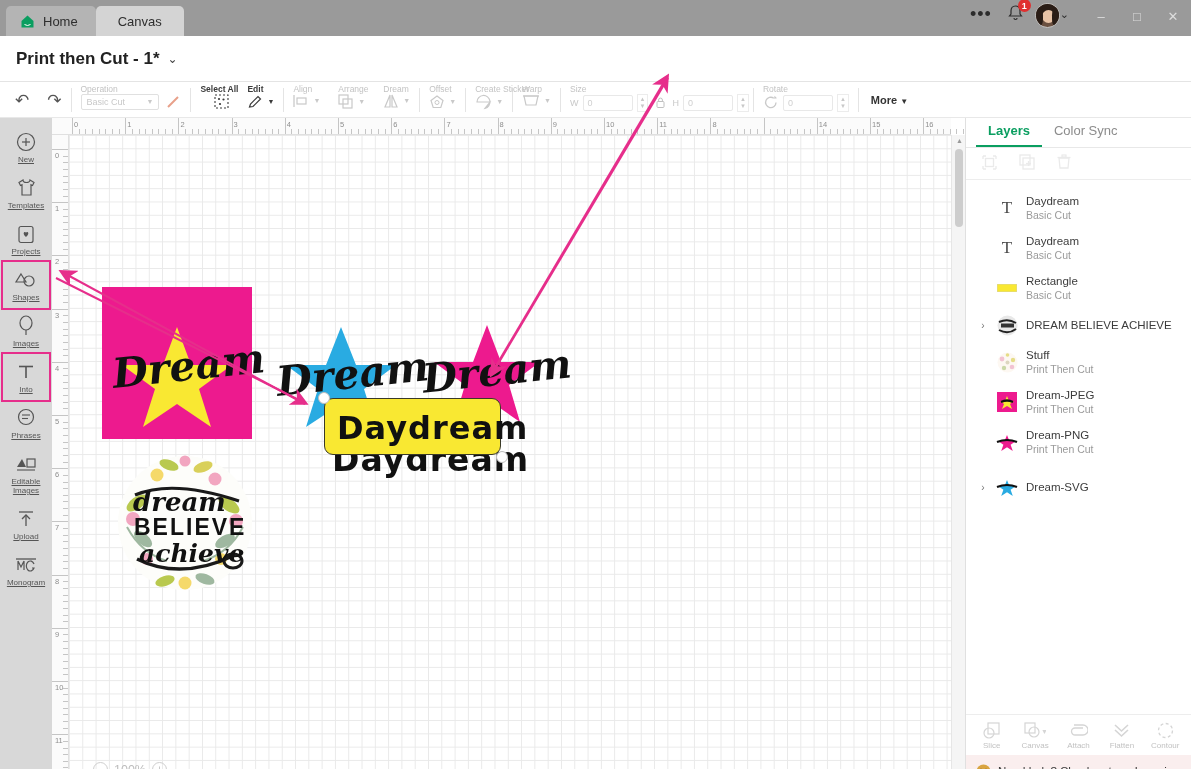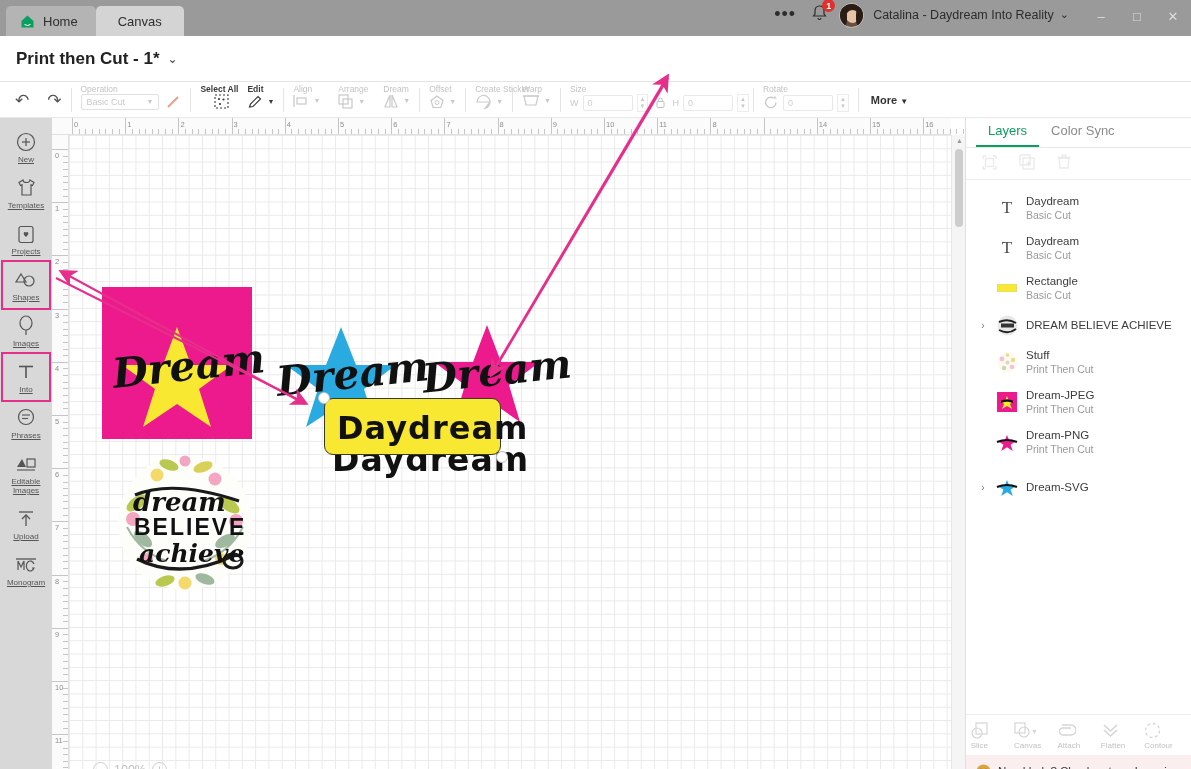--- a/index.html
+++ b/index.html
@@ -144,40 +144,40 @@
   .vthumb { position: absolute; top: 2px; left: 3px; width: 8px; height: 78px;
     background: #cdcdcd; border-radius: 4px; }
   .scrollarrow { position: absolute; font-size: 7px; color: #999; }
 
   
   .rightpanel { width: 226px; background: #fff; border-left: 1px solid #e0e0e0;
     display: flex; flex-direction: column; flex-shrink: 0; }
   .rp-tabs { display: flex; gap: 0; padding: 0 10px; border-bottom: 1px solid #e8e8e8;
     height: 30px; align-items: stretch; }
   .rp-tab { font-size: 13px; color: #8c8c8c; padding: 5px 12px 0; cursor: pointer; }
-  .rp-tab.active { color: #0a9e60; border-bottom: 2.5px solid #0a9e60; font-weight: normal; }
+  .rp-tab.active { color: #0a9e60; border-bottom: 2.5px solid #0a9e60; font-weight: bold; }
   .rp-actions { height: 32px; display: flex; align-items: center; gap: 22px;
     padding-left: 16px; border-bottom: 1px solid #ededed; }
   .rp-aico { color: #eaeaea; font-size: 14px; }
   .layerlist { flex: 1; overflow-y: auto; padding-top: 8px; }
   .layerrow { display: flex; align-items: center; gap: 8px; padding: 6px 10px 6px 12px;
     cursor: pointer; }
   .exp { width: 10px; font-size: 10px; color: #777; text-align: center; }
   .lthumb { width: 22px; height: 22px; flex-shrink: 0; display: flex; align-items: center;
     justify-content: center; }
   .lname { font-size: 11.5px; color: #3c3c3c; line-height: 14px; }
   .lsub { font-size: 10.5px; color: #9a9a9a; line-height: 14px; }
   .tletter { font-family: "Liberation Serif", serif; font-size: 17px; color: #4a4a4a; }
   .blankcanvas { display: flex; align-items: center; gap: 12px; padding: 8px 12px;
     border-top: 1px solid #ededed; }
   .bc-swatch { width: 44px; height: 32px; background: #fff; border: 1px solid #c8c8c8; }
   .bc-label { font-size: 9.5px; color: #666; }
   .ops { display: flex; justify-content: space-around; padding: 6px 4px 5px;
     border-top: 1px solid #ededed; }
-  .op { display: flex; flex-direction: column; align-items: flex-start; gap: 2px; width: 42px; }
+  .op { display: flex; flex-direction: column; align-items: center; gap: 2px; width: 42px; }
   .op-ico { color: #d5d5d5; height: 18px; display: flex; align-items: center; }
   .op-txt { font-size: 8px; color: #c2c2c2; }
   .helpbar { background: #faeeee; padding: 9px 10px 11px; display: flex; gap: 7px;
     align-items: flex-start; }
   .help-txt { font-size: 11.5px; color: #3a3a3a; line-height: 15px; }
 
   
   .anno { position: absolute; pointer-events: none; z-index: 60; }
 </style>
 </head>
@@ -206,21 +206,20 @@
           <path d="M8 15 a1.5 1.5 0 0 0 3 0" fill="none" stroke="#2c2c2c" stroke-width="1.2"></path>
         </svg>
       <span class="badge">1</span>
     </span>
     <span class="avatar">
       <span class="hair"></span>
         <span class="face"></span>
       <span class="hairside"></span>
         <span class="hairside2"></span>
     </span>
-    <span class="username">Catalina - Daydream Into Reality</span>
     <span class="chev">⌄</span>
     <span class="wctrl">
       <span class="wbtn">–</span>
       <span class="wbtn">□</span>
       <span class="wbtn">✕</span>
     </span>
   </div>
 </div>
 
 <div class="projbar">

